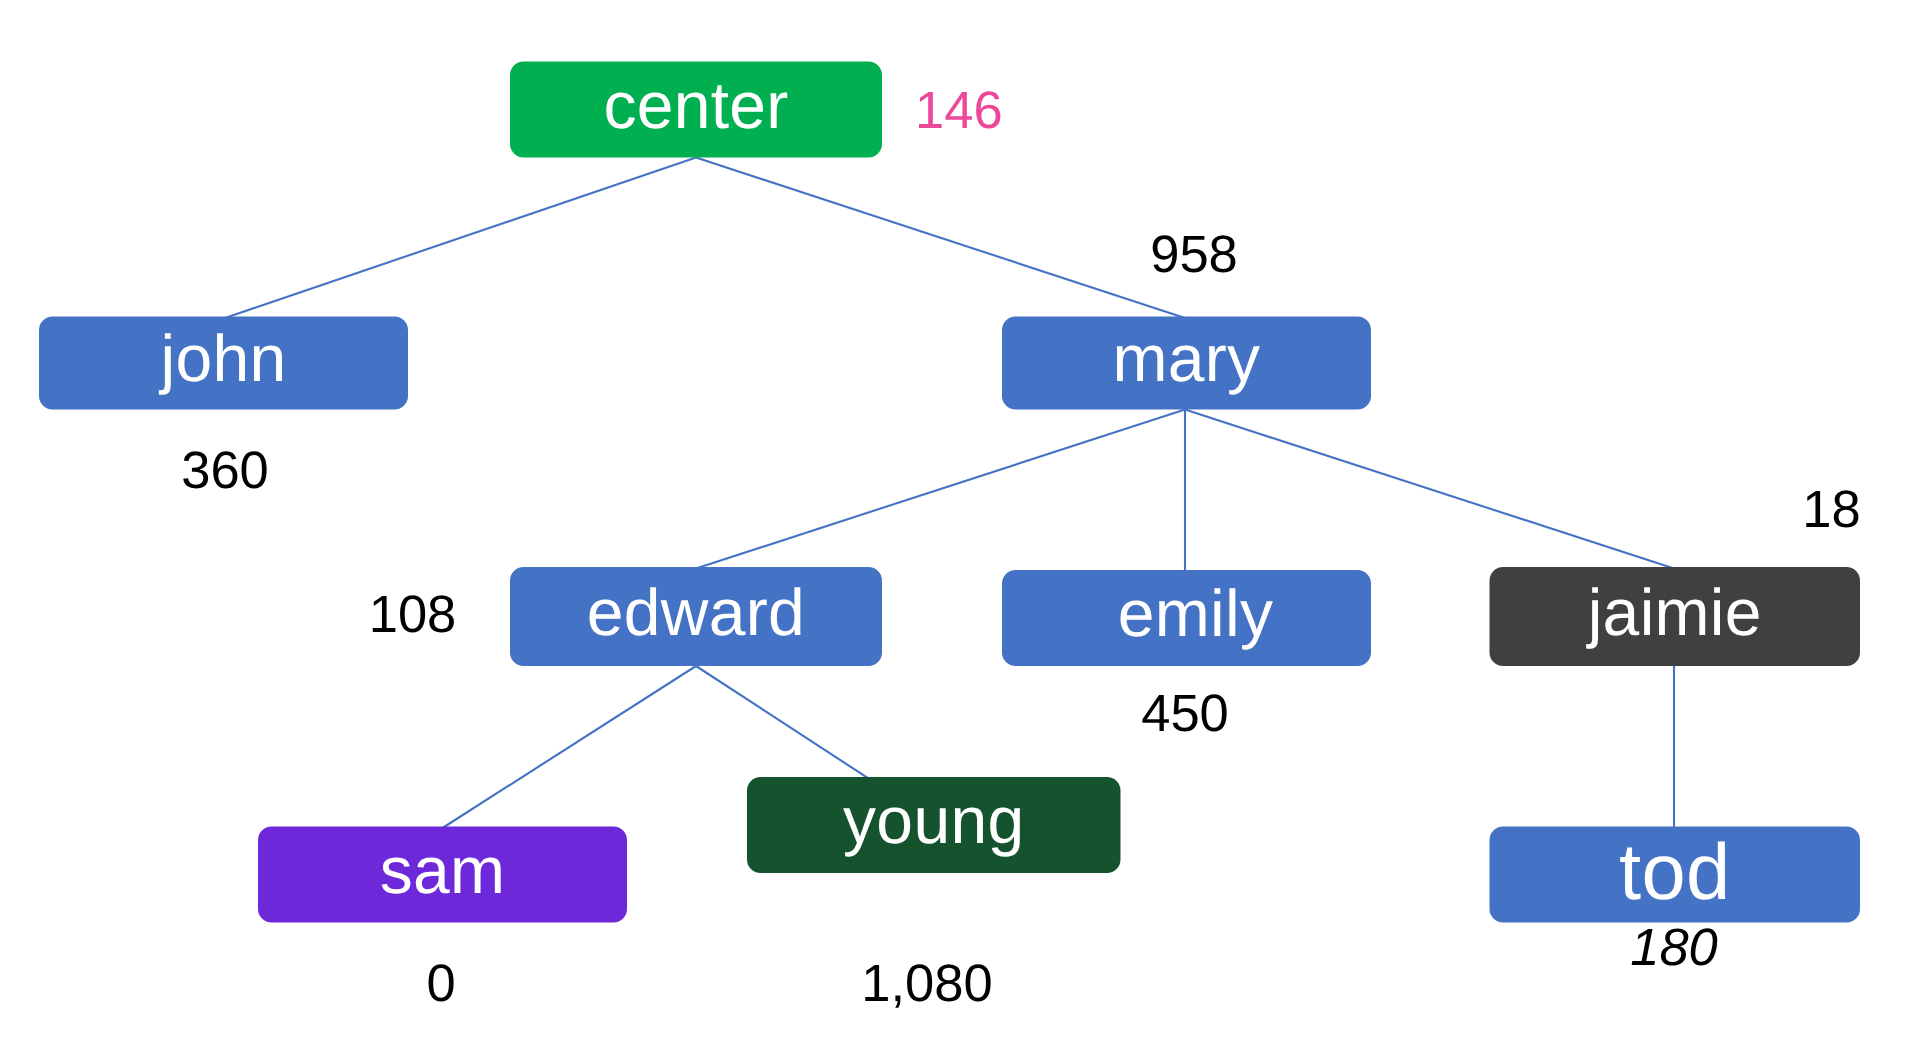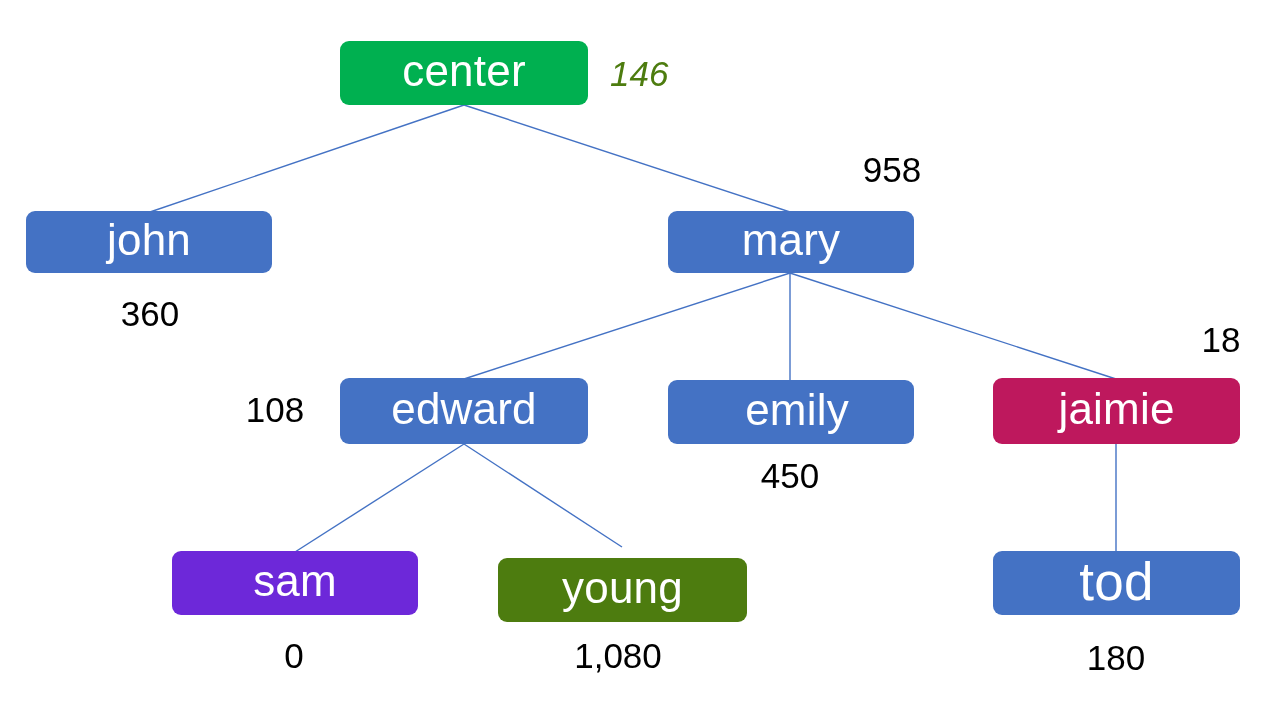--- a/index.html
+++ b/index.html
@@ -51,22 +51,21 @@
   }
   .weight {
     position: absolute;
     color: #000000;
     font-size: 35px;
     line-height: 1;
     white-space: nowrap;
     z-index: 4;
   }
   .weight.accent {
-    color: #4d7c0f;
-    font-style: italic;
+    color: #ec4899;
   }
 </style>
 </head>
 <body>
 
 <div id="canvas">
 
   <svg id="edge-layer" viewBox="0 0 1280 708" width="1280" height="708" xmlns="http://www.w3.org/2000/svg">
       <line x1="464" y1="105" x2="150" y2="212" stroke="#4472C4" stroke-width="1.4"></line>
       <line x1="464" y1="105" x2="790" y2="212" stroke="#4472C4" stroke-width="1.4"></line>
@@ -87,39 +86,39 @@
       </div>
       <div class="node" style="left: 668px; top: 211px; width: 246px; height: 62px; background: rgb(68, 114, 196);">
         <span class="node-label" style="font-size: 44px; text-align: right;">mary</span>
       </div>
       <div class="node" style="left: 340px; top: 378px; width: 248px; height: 66px; background: rgb(68, 114, 196);">
         <span class="node-label" style="font-size: 44px;">edward</span>
       </div>
       <div class="node" style="left: 668px; top: 380px; width: 246px; height: 64px; background: rgb(68, 114, 196); padding-left: 12px;">
         <span class="node-label" style="font-size: 44px;">emily</span>
       </div>
-      <div class="node" style="left: 993px; top: 378px; width: 247px; height: 66px; background: #be185d;">
+      <div class="node" style="left: 993px; top: 378px; width: 247px; height: 66px; background: #404040;">
         <span class="node-label" style="font-size: 44px;">jaimie</span>
       </div>
       <div class="node" style="left: 172px; top: 551px; width: 246px; height: 64px; background: #6d28d9;">
         <span class="node-label" style="font-size: 44px;">sam</span>
       </div>
-      <div class="node" style="left: 498px; top: 558px; width: 249px; height: 64px; background: #4d7c0f;">
+      <div class="node" style="left: 498px; top: 518px; width: 249px; height: 64px; background: #14532d;">
         <span class="node-label" style="font-size: 44px;">young</span>
       </div>
       <div class="node" style="left: 993px; top: 551px; width: 247px; height: 64px; background: rgb(68, 114, 196);">
         <span class="node-label" style="font-size: 53px;">tod</span>
       </div>
     </div>
 
   <div id="weight-layer">
       <div class="weight accent" style="top: 56px; left: 610px;">146</div>
-      <div class="weight" style="top: 152px; left: 892px; transform: translateX(-50%);">958</div>
+      <div class="weight" style="top: 152px; left: 796px; transform: translateX(-50%);">958</div>
       <div class="weight" style="top: 296px; left: 150px; transform: translateX(-50%);">360</div>
       <div class="weight" style="top: 392px; left: 275px; transform: translateX(-50%);">108</div>
       <div class="weight" style="top: 322px; left: 1181px; transform: translateX(-50%); margin-left: 40px;">18</div>
       <div class="weight" style="top: 458px; left: 790px; transform: translateX(-50%);">450</div>
       <div class="weight" style="top: 638px; left: 294px; transform: translateX(-50%);">0</div>
       <div class="weight" style="top: 638px; left: 618px; transform: translateX(-50%);">1,080</div>
-      <div class="weight" style="top: 640px; left: 1116px; transform: translateX(-50%);">180</div>
+      <div class="weight" style="top: 614px; left: 1116px; transform: translateX(-50%); font-style: italic;">180</div>
     </div>
 
 </div>
 
 </body></html>

